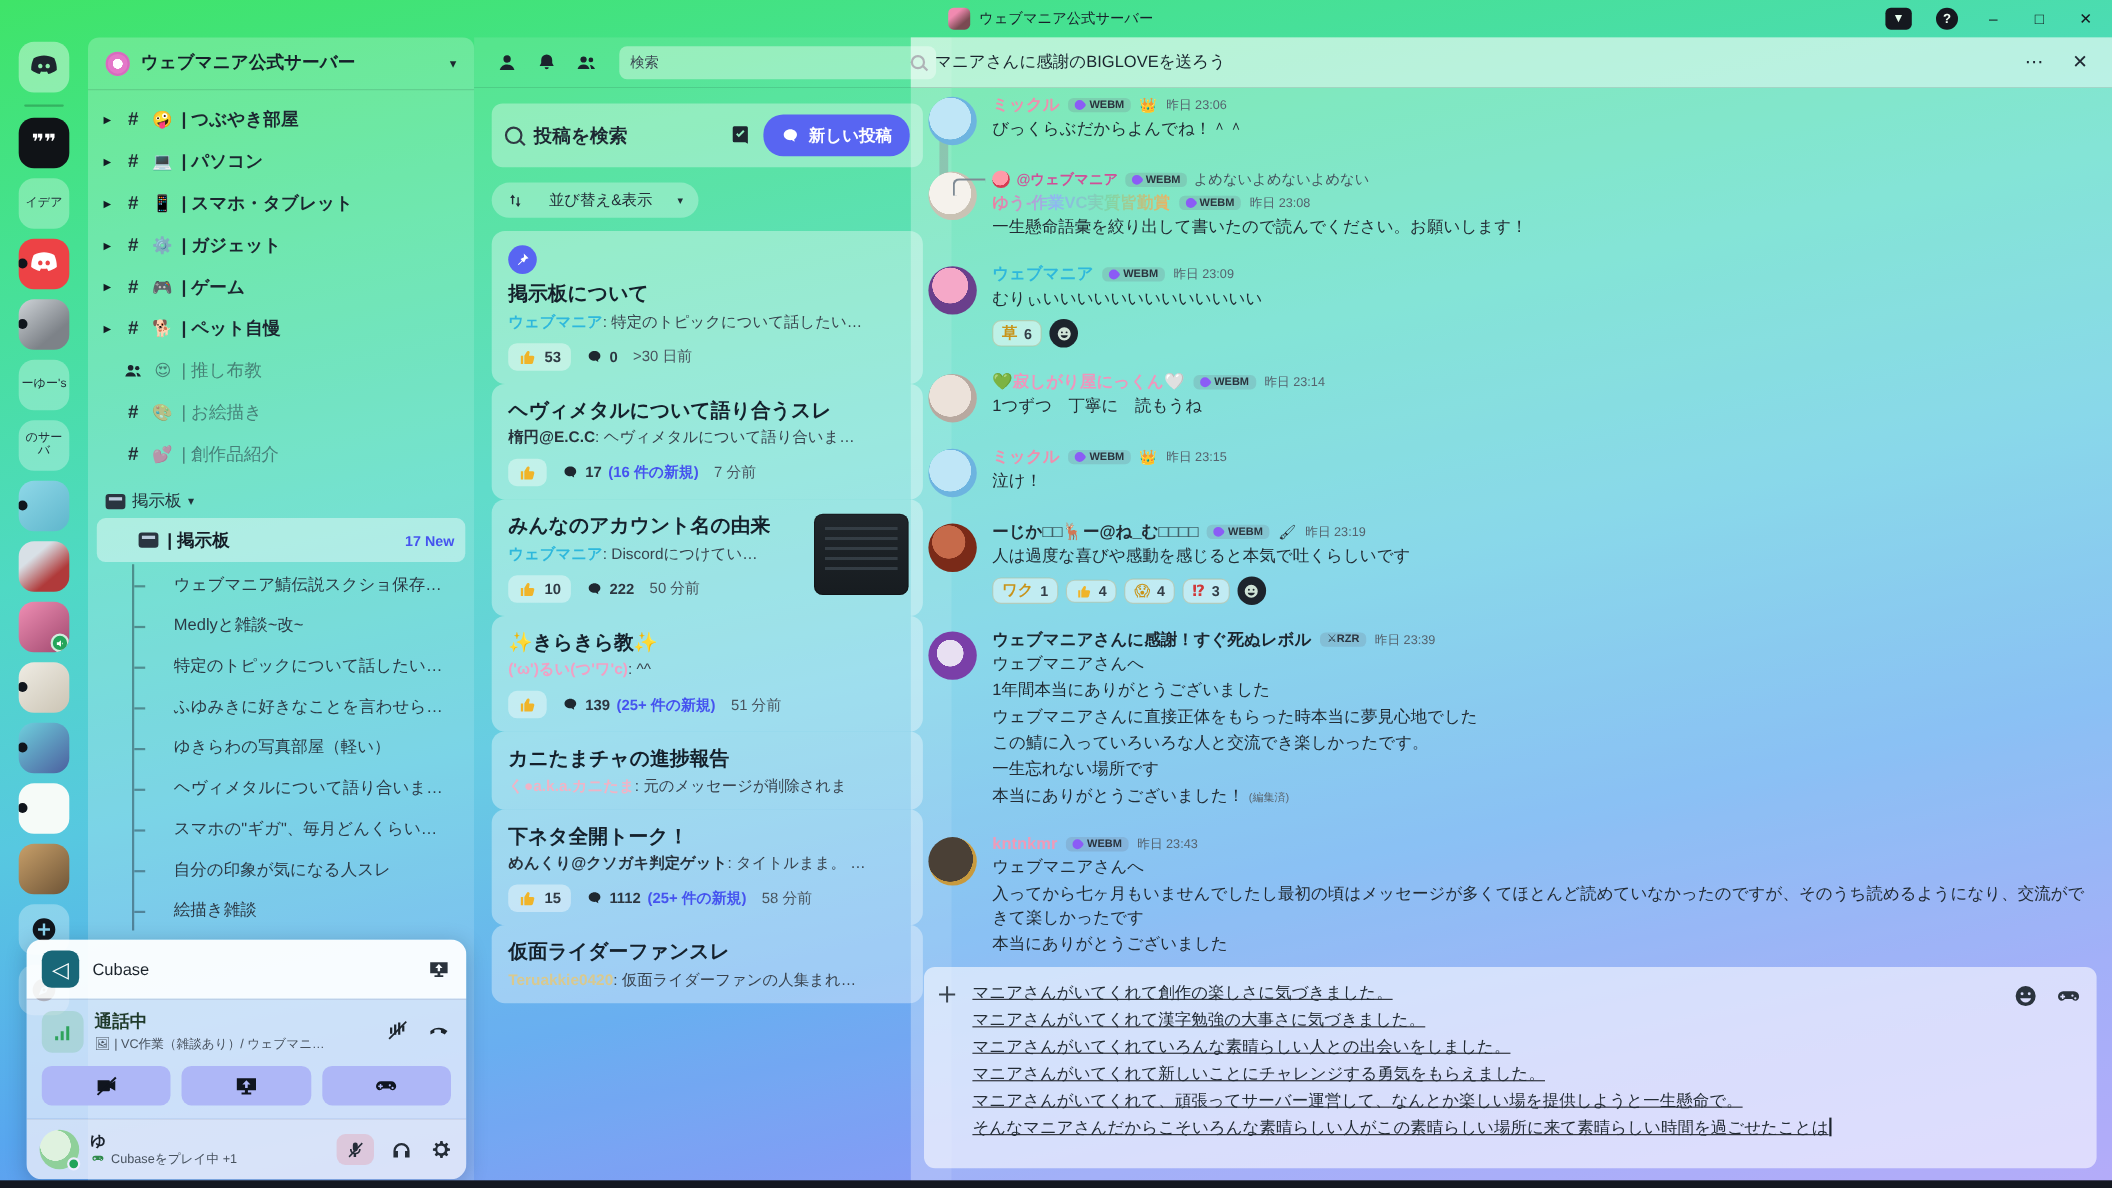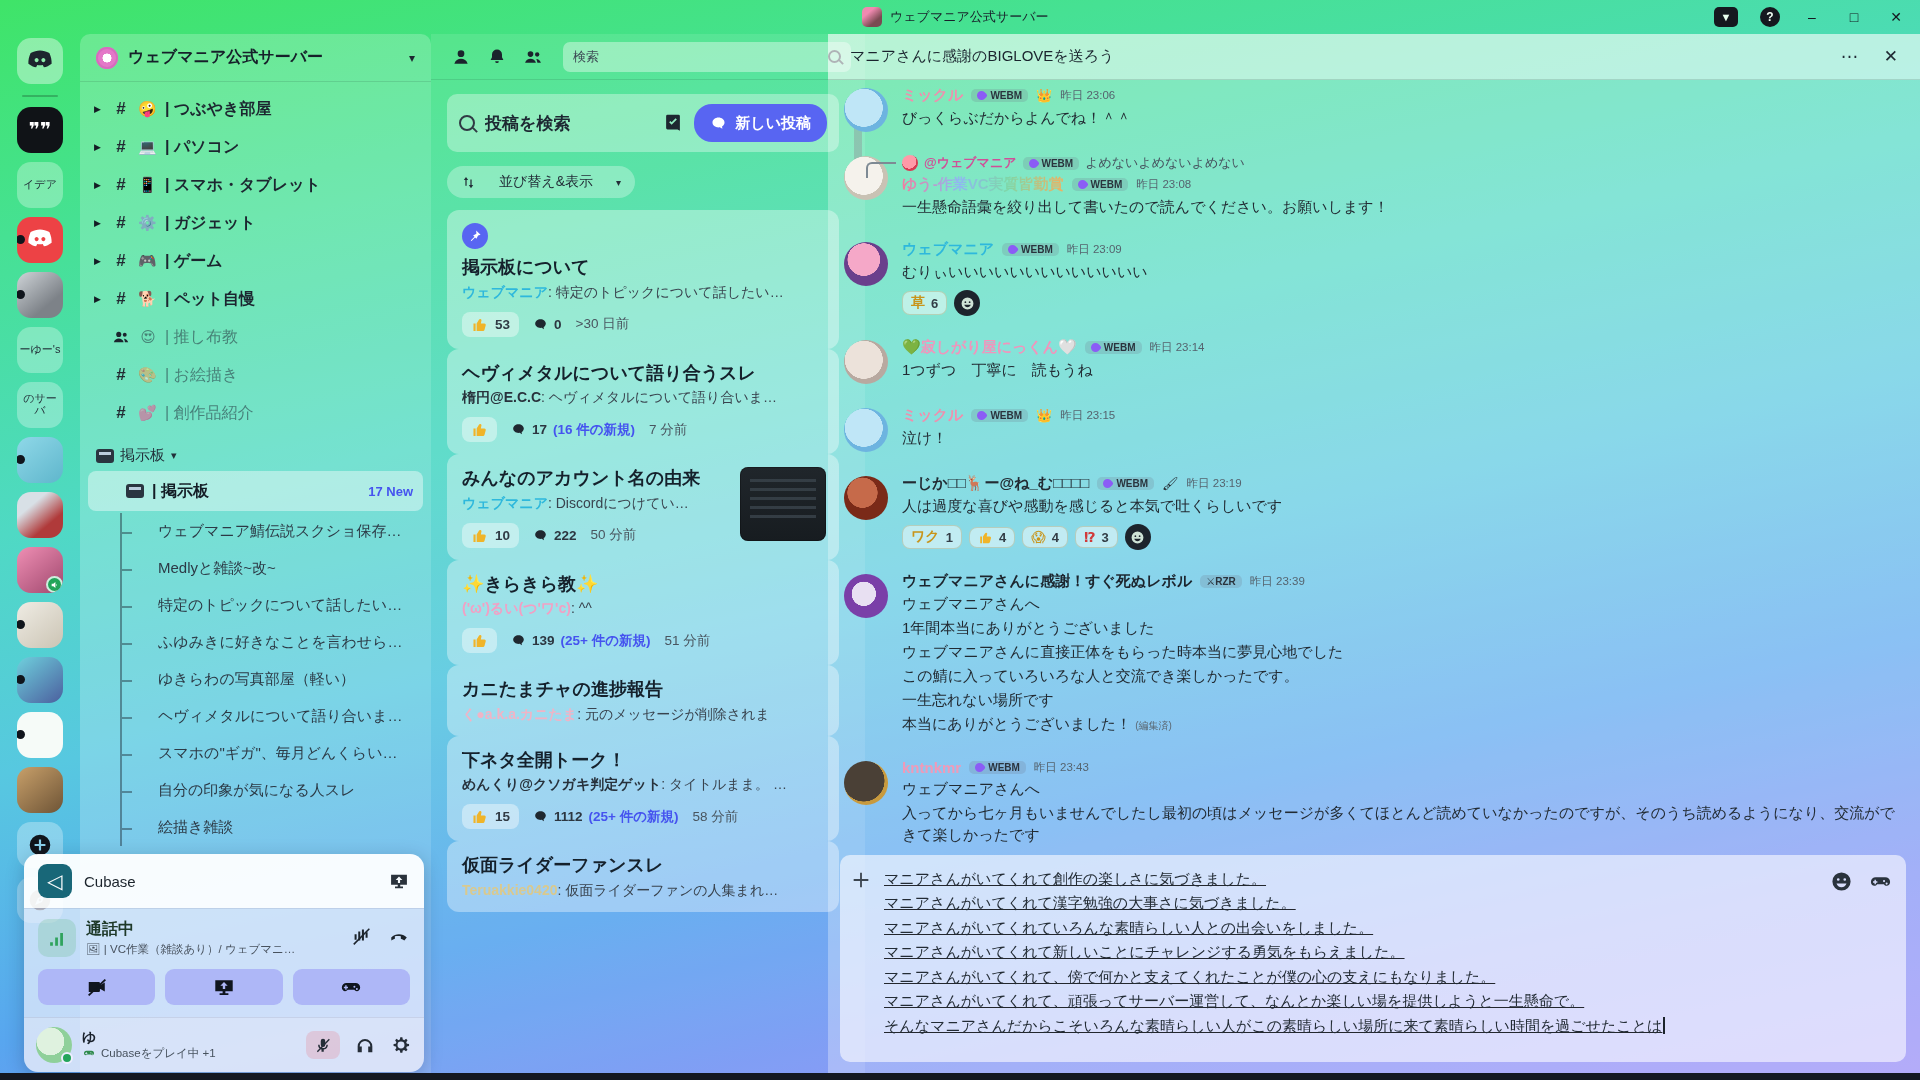--- a/index.html
+++ b/index.html
@@ -683,21 +683,20 @@
       <span class="ico plus">
           <svg viewBox="0 0 24 24">
             <path d="M11 4h2v7h7v2h-7v7h-2v-7H4v-2h7z"></path>
           </svg>
         </span>
       <div class="composer-text" id="composer-text">
           <div>マニアさんがいてくれて創作の楽しさに気づきました。</div>
           <div>マニアさんがいてくれて漢字勉強の大事さに気づきました。</div>
           <div>マニアさんがいてくれていろんな素晴らしい人との出会いをしました。</div>
           <div>マニアさんがいてくれて新しいことにチャレンジする勇気をもらえました。</div>
-          <div>マニアさんがいてくれて、傍で何かと支えてくれたことが僕の心の支えにもなりました。</div>
           <div>マニアさんがいてくれて、頑張ってサーバー運営して、なんとか楽しい場を提供しようと一生懸命で。</div>
           <div>そんなマニアさんだからこそいろんな素晴らしい人がこの素晴らしい場所に来て素晴らしい時間を過ごせたことは<span class="caret"></span></div>
         </div>
       <div class="composer-icons">
         <span class="ico">
             <svg viewBox="0 0 24 24">
               <path d="M12 2.5a9.5 9.5 0 1 0 0 19 9.5 9.5 0 0 0 0-19zm-3.4 6a1.4 1.4 0 1 1 0 2.8 1.4 1.4 0 0 1 0-2.8zm6.8 0a1.4 1.4 0 1 1 0 2.8 1.4 1.4 0 0 1 0-2.8zM6.8 14h10.4c-.7 2.4-2.7 4-5.2 4s-4.5-1.6-5.2-4z"></path>
             </svg>
           </span>
         <span class="ico">

